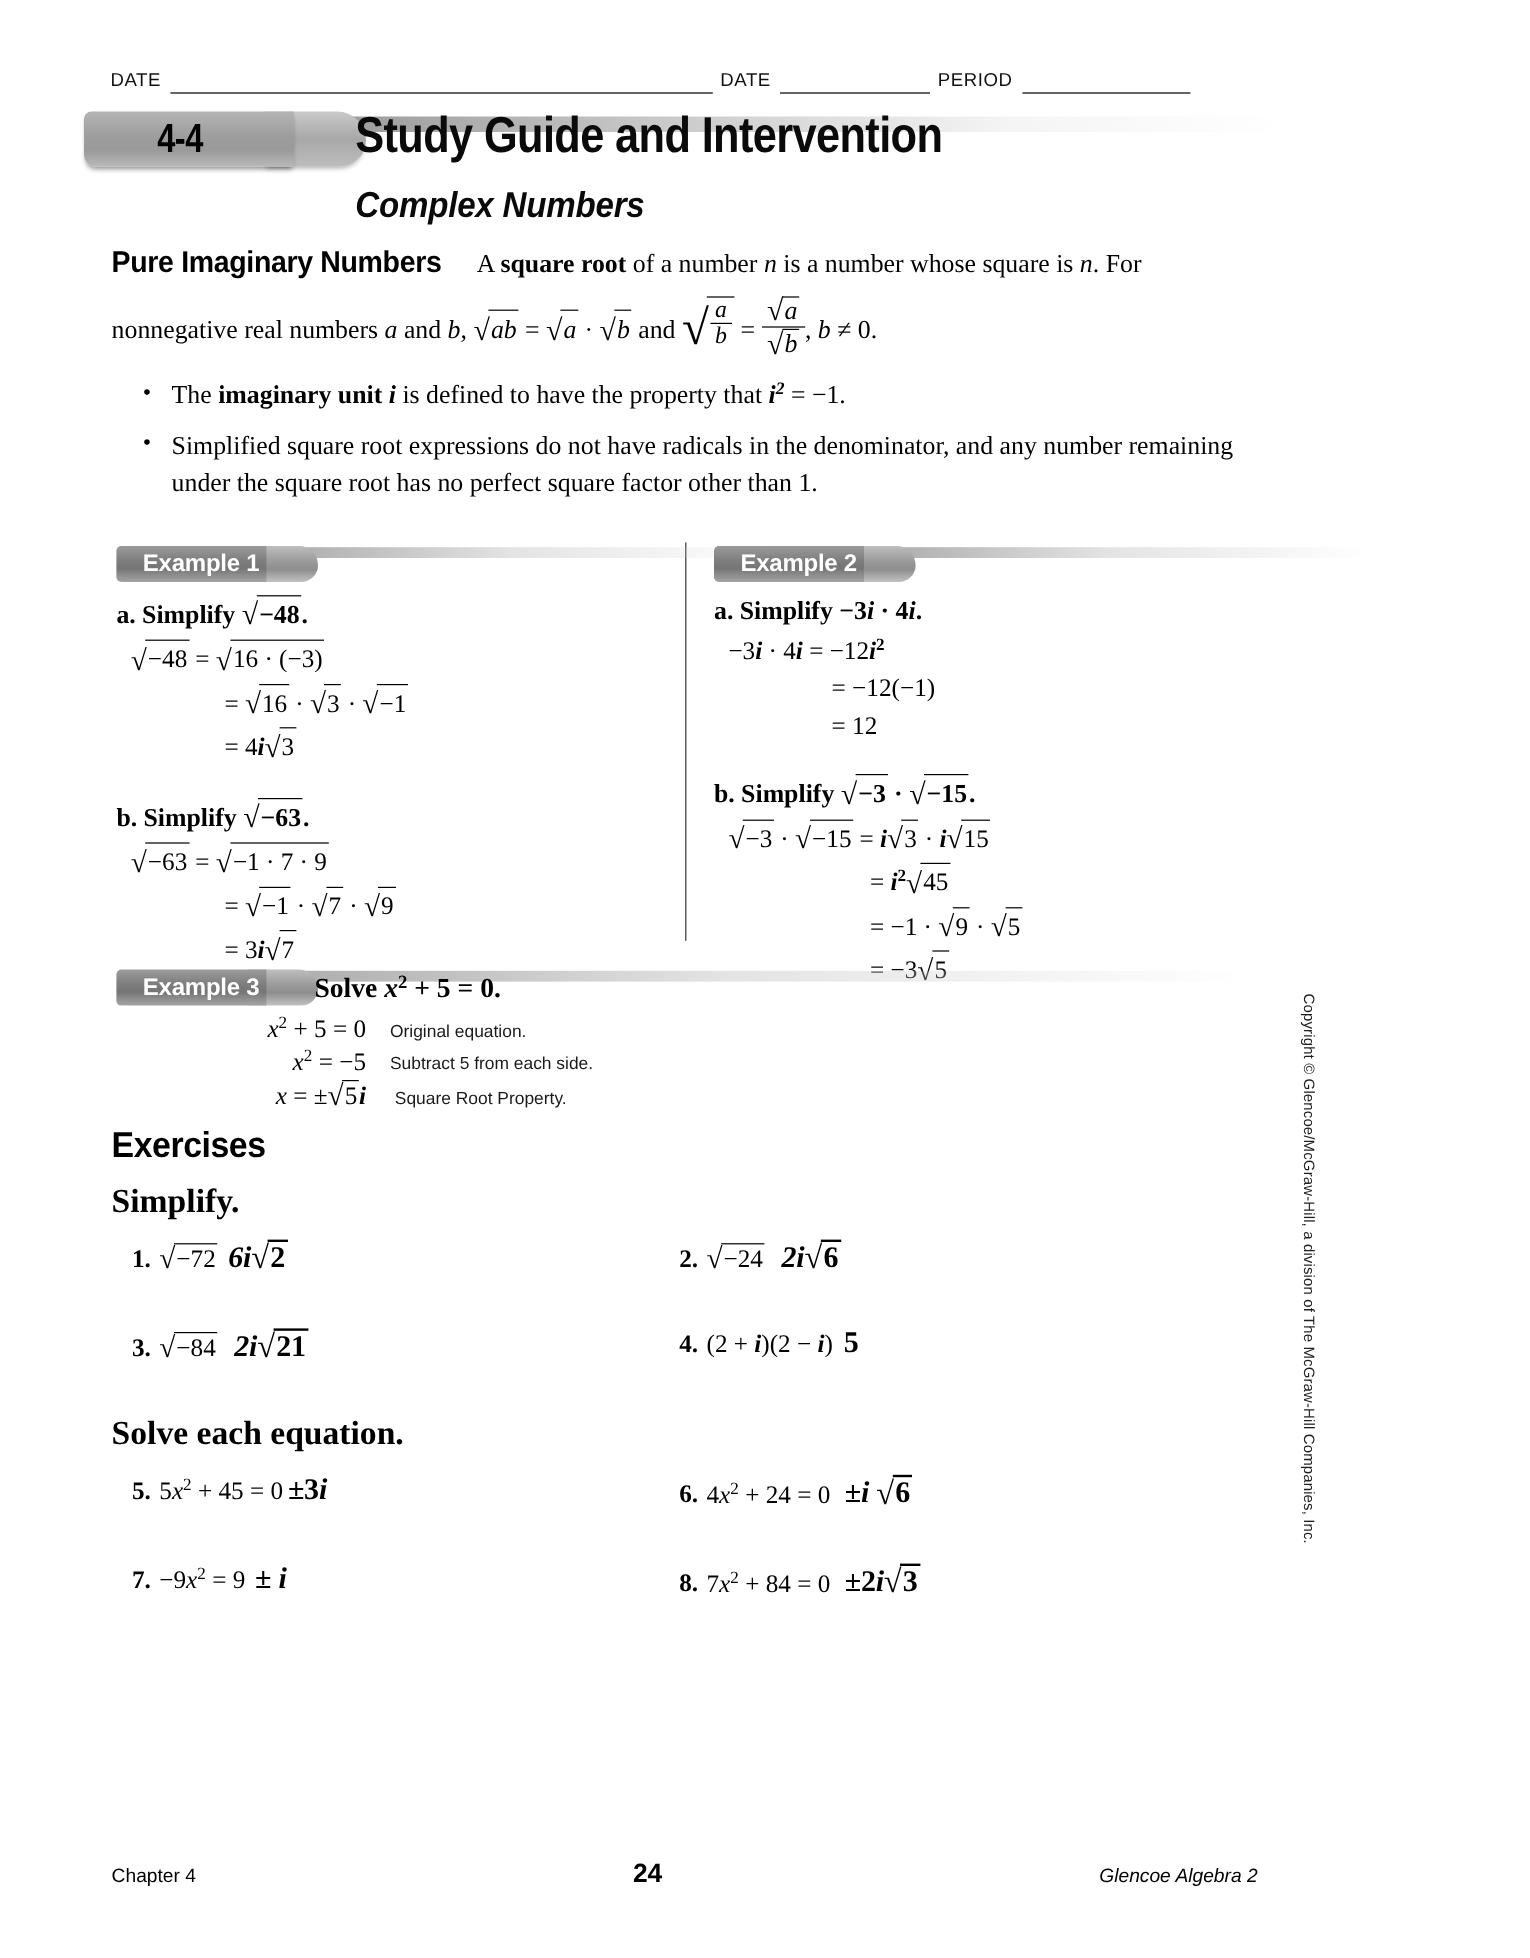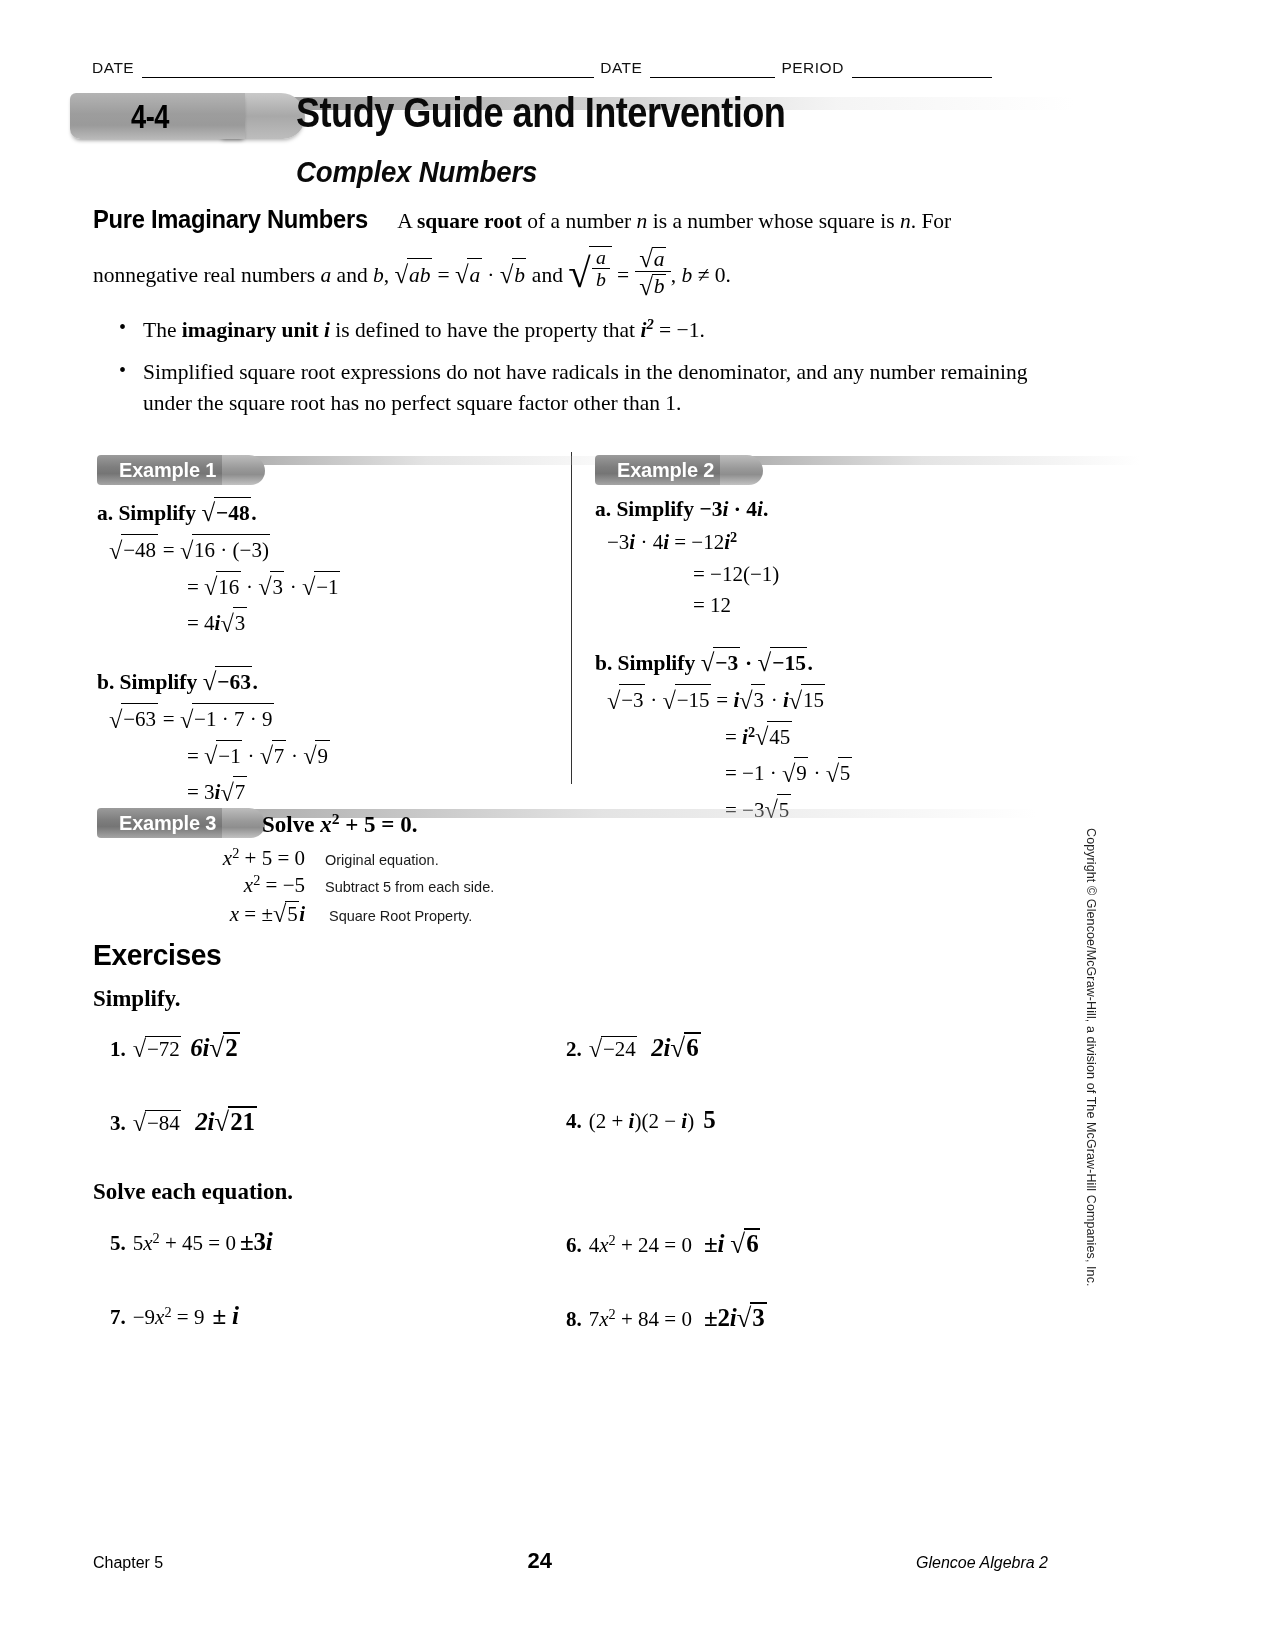--- a/index.html
+++ b/index.html
@@ -261,21 +261,21 @@
     font-family: "Liberation Sans", sans-serif;
     font-weight: bold;
     font-size: 30px;
     letter-spacing: -.4px;
     transform: scaleX(.94);
     transform-origin: left top;
   }
   .sub-instr {
     position: absolute;
     font-weight: bold;
-    font-size: 23px;
+    font-size: 28px;
   }
   .prob {
     position: absolute;
     font-size: 21px;
     white-space: nowrap;
     display: flex;
     align-items: baseline;
   }
   .prob .num { font-weight: bold; padding-right: 7px; }
   .ans {
@@ -543,16 +543,16 @@
 </div>
 <div class="prob" style="left:566px; top:1302px;">
   <span class="num">8.</span>
   <span>7<span class="it">x</span><sup class="sm">2</sup> + 84 = 0</span>
   <span class="ans" style="padding-left:12px;"><span class="upr">±2</span><span>i</span><span class="radsign">√</span><span class="radbar"><span class="upr">3</span></span></span>
 </div>
 
 <div class="copyright">Copyright © Glencoe/McGraw-Hill, a division of The McGraw-Hill Companies, Inc.</div>
 
 <div class="footer">
-  <span class="f-left">Chapter 5</span>
+  <span class="f-left">Chapter 4</span>
   <span class="f-mid">24</span>
   <span class="f-right">Glencoe Algebra 2</span>
 </div>
 
 </body></html>

